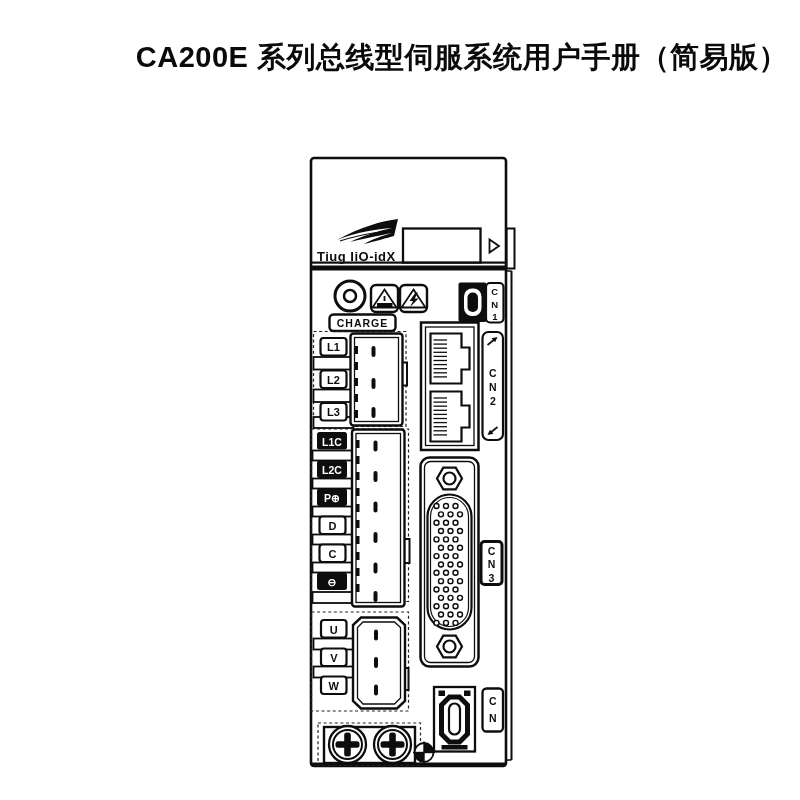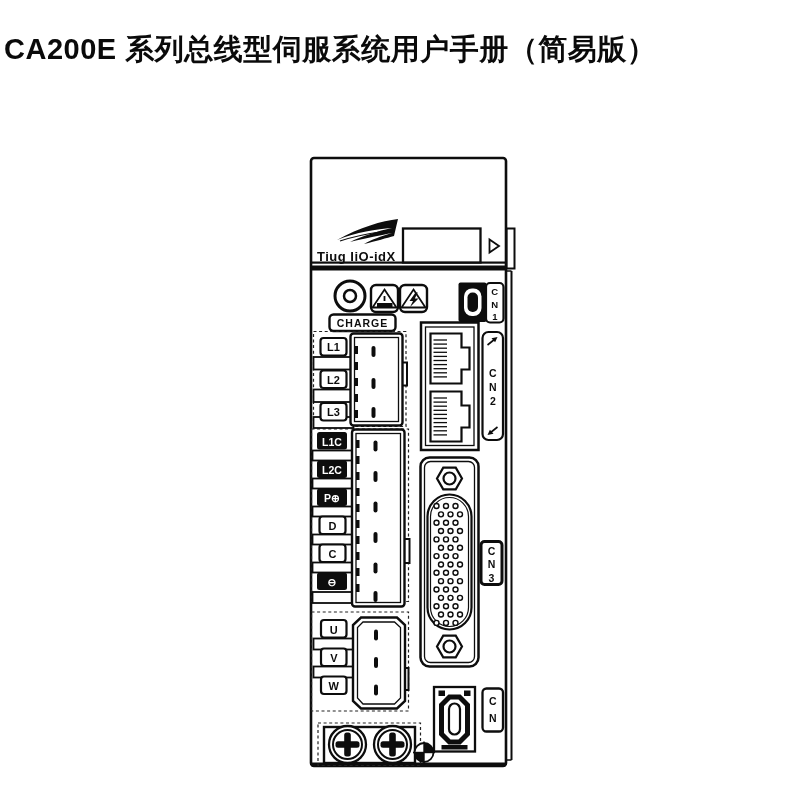--- a/index.html
+++ b/index.html
@@ -1,18 +1,18 @@
 <!DOCTYPE html>
 <html><head>
 <meta charset="utf-8">
 <style>
   html,body{margin:0;padding:0;background:#ffffff;}
   .page{position:relative;width:800px;height:800px;background:#ffffff;overflow:hidden;
         font-family:"Liberation Sans",sans-serif;color:#0d0d0d;}
-  .doc-title{position:absolute;top:26px;left:0;right:0;margin:4px;text-align:left;
+  .doc-title{position:absolute;top:26px;left:0;right:0;margin:12px;text-align:right;
         font-size:29px;font-weight:800;letter-spacing:0.5px;color:#0a0a0a;
         font-family:"Liberation Sans",sans-serif;}
   svg{position:absolute;left:300px;top:150px;width:220px;height:630px;}
   svg text{font-family:"Liberation Sans",sans-serif;fill:#0d0d0d;}
   .lbl-txt{font-size:11px;font-weight:bold;text-anchor:middle;}
   .lbl-txt-dark{font-size:10.5px;font-weight:bold;text-anchor:middle;fill:#ffffff;}
   .cn-txt{font-size:10.5px;font-weight:bold;text-anchor:middle;}
   .cn1-txt{font-size:9.5px;font-weight:bold;text-anchor:middle;}
   .charge-txt{font-size:10.5px;font-weight:bold;text-anchor:middle;letter-spacing:1px;}
   .brand-txt{font-size:13px;font-weight:bold;letter-spacing:0.5px;}

